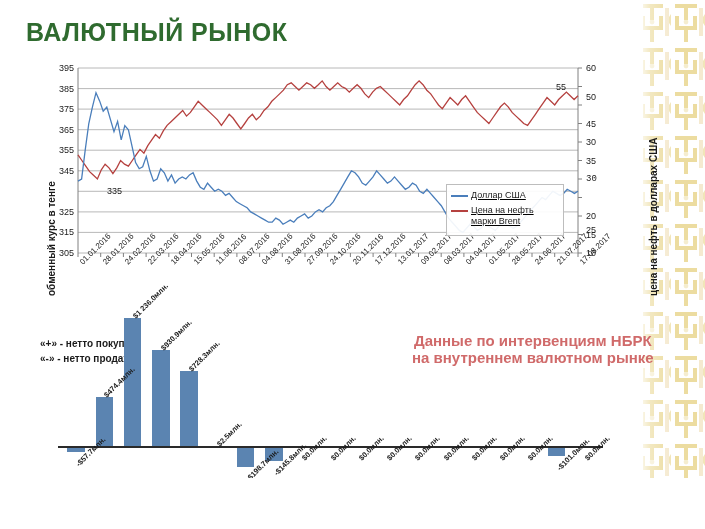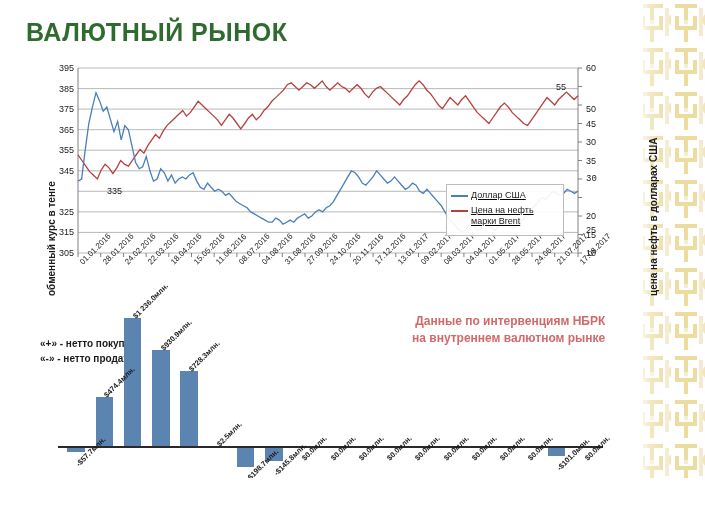--- a/index.html
+++ b/index.html
@@ -128,26 +128,26 @@
     top: 36px;
     font-size: 10px;
     font-weight: bold;
     color: #1a1a1a;
     line-height: 15px;
     white-space: nowrap;
   }
   #interv-note {
     position: absolute;
     left: 412px;
-    top: 13px;
-    font-size: 12px;
+    top: 32px;
+    font-size: 15px;
     font-weight: bold;
     color: #d06a6a;
     line-height: 17px;
-    text-align: right;
+    text-align: center;
     white-space: nowrap;
   }
   .bar {
     position: absolute;
     background: #5b84b1;
   }
   .bar-label {
     position: absolute;
     font-size: 7.5px;
     font-weight: bold;
@@ -297,21 +297,21 @@
       </div>
     <div id="ylabels-right">
         <div class="tick-label ylab-right" style="left: 586px; top: 190px;">10</div>
         <div class="tick-label ylab-right" style="left: 586px; top: 171.5px;">15</div>
         <div class="tick-label ylab-right" style="left: 586px; top: 153px;">20</div>
         <div class="tick-label ylab-right" style="left: 586px; top: 134.5px; margin-top: 32px;">25</div>
         <div class="tick-label ylab-right" style="left: 586px; top: 116px; font-family: Liberation Mono, monospace;">30</div>
         <div class="tick-label ylab-right" style="left: 586px; top: 97.5px;">35</div>
         <div class="tick-label ylab-right" style="left: 586px; top: 79px;">30</div>
         <div class="tick-label ylab-right" style="left: 586px; top: 60.5px;">45</div>
-        <div class="tick-label ylab-right" style="left: 586px; top: 46px;">50</div>
+        <div class="tick-label ylab-right" style="left: 586px; top: 34px;">50</div>
         <div class="tick-label ylab-right" style="left: 556px; top: 23.5px;">55</div>
         <div class="tick-label ylab-right" style="left: 586px; top: 5px;">60</div>
       </div>
     <div id="xlabels">
         <div class="xlab" style="left: 78px; top: 202px;">01.01.2016</div>
         <div class="xlab" style="left: 100.727px; top: 202px;">28.01.2016</div>
         <div class="xlab" style="left: 123.455px; top: 202px;">24.02.2016</div>
         <div class="xlab" style="left: 146.182px; top: 202px;">22.03.2016</div>
         <div class="xlab" style="left: 168.909px; top: 202px;">18.04.2016</div>
         <div class="xlab" style="left: 191.636px; top: 202px;">15.05.2016</div>

